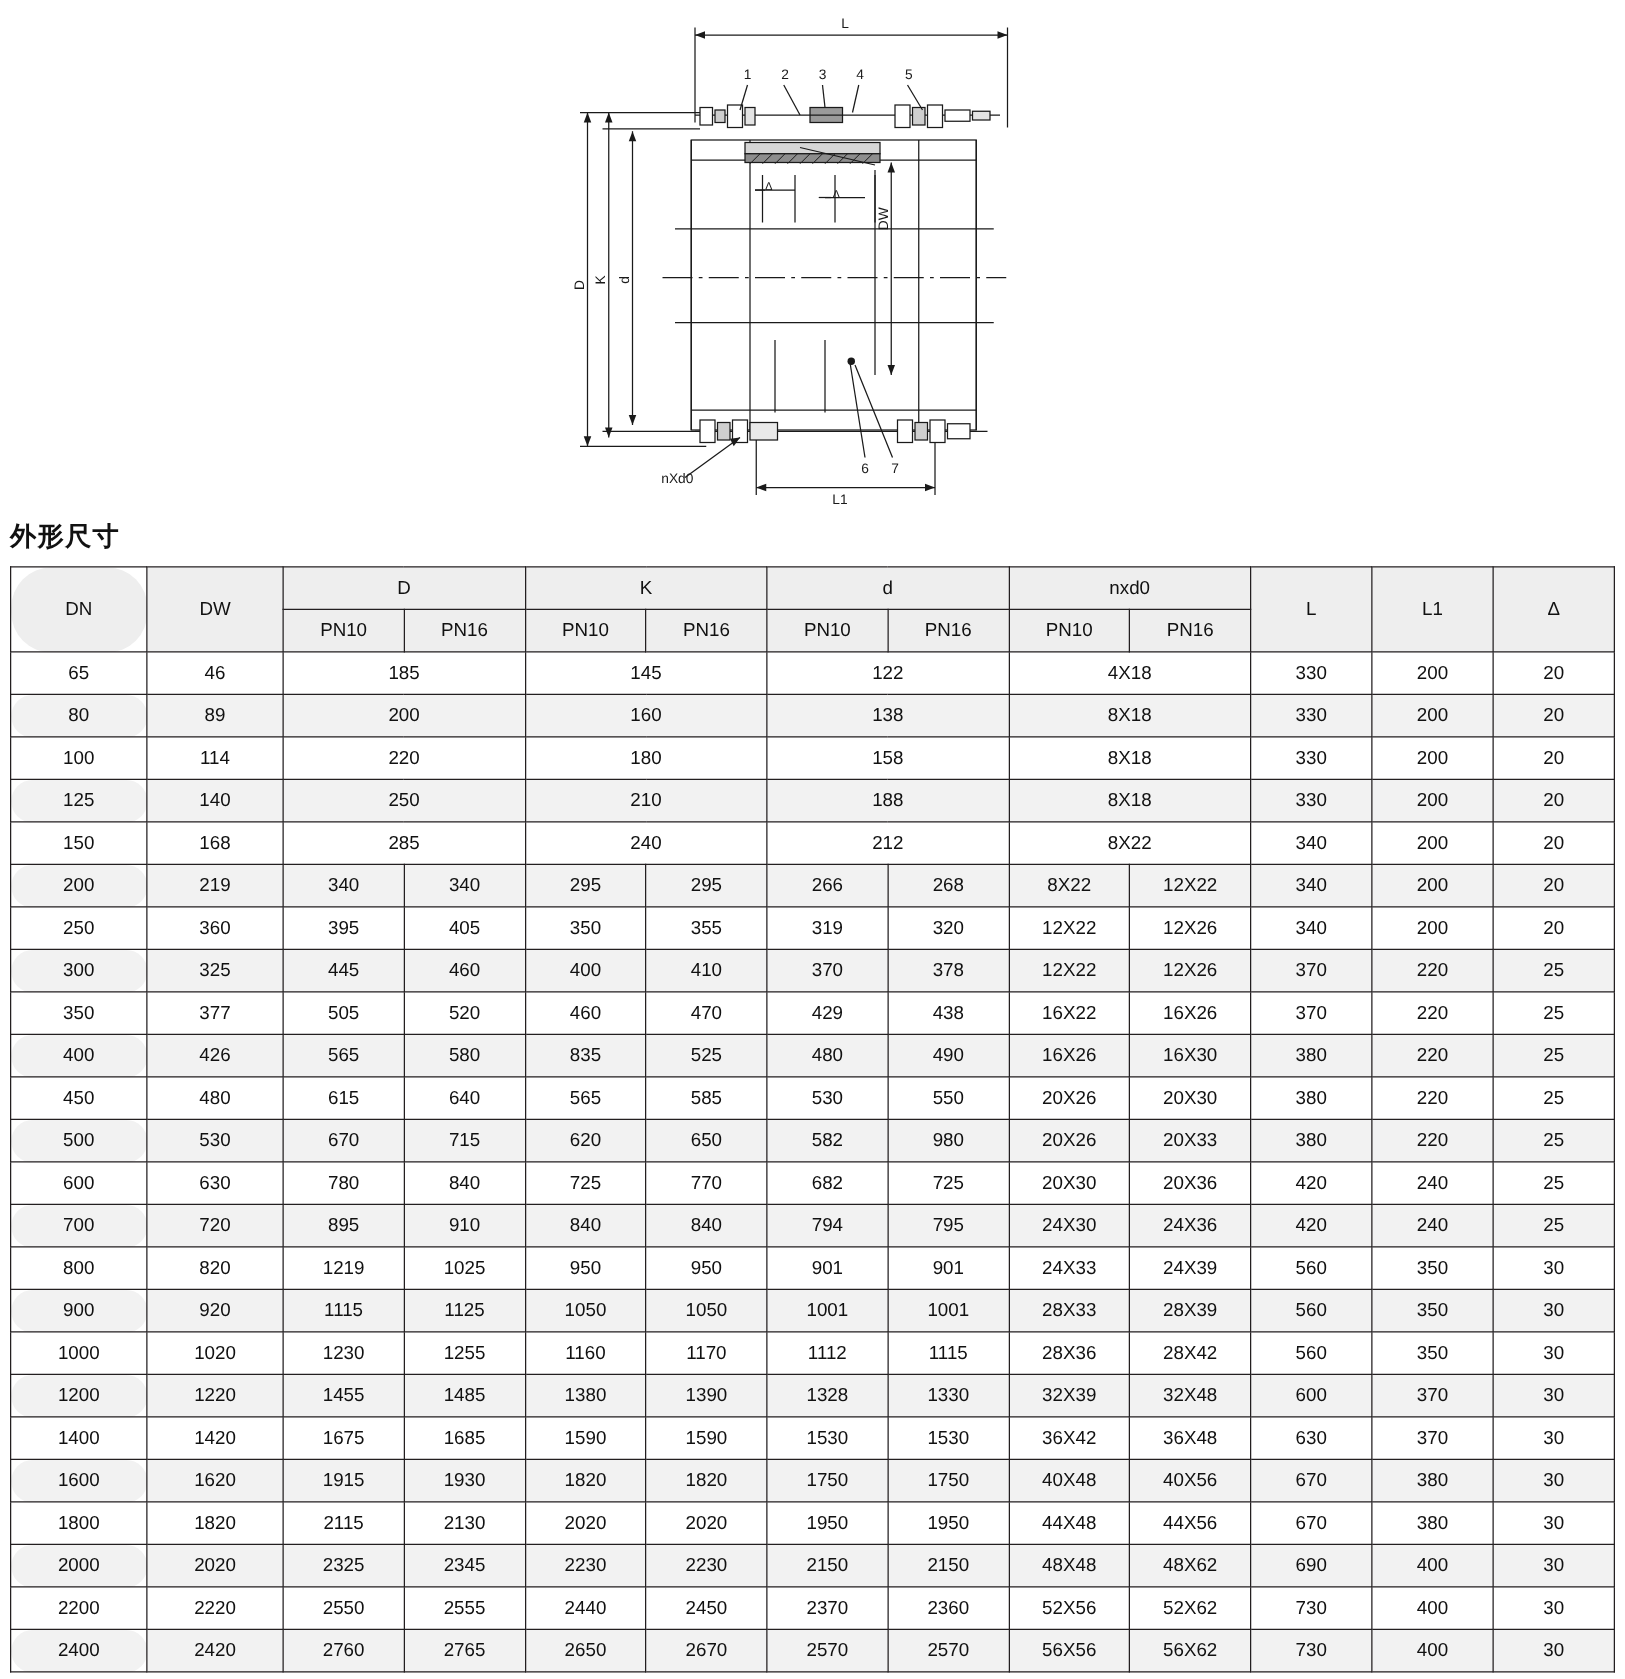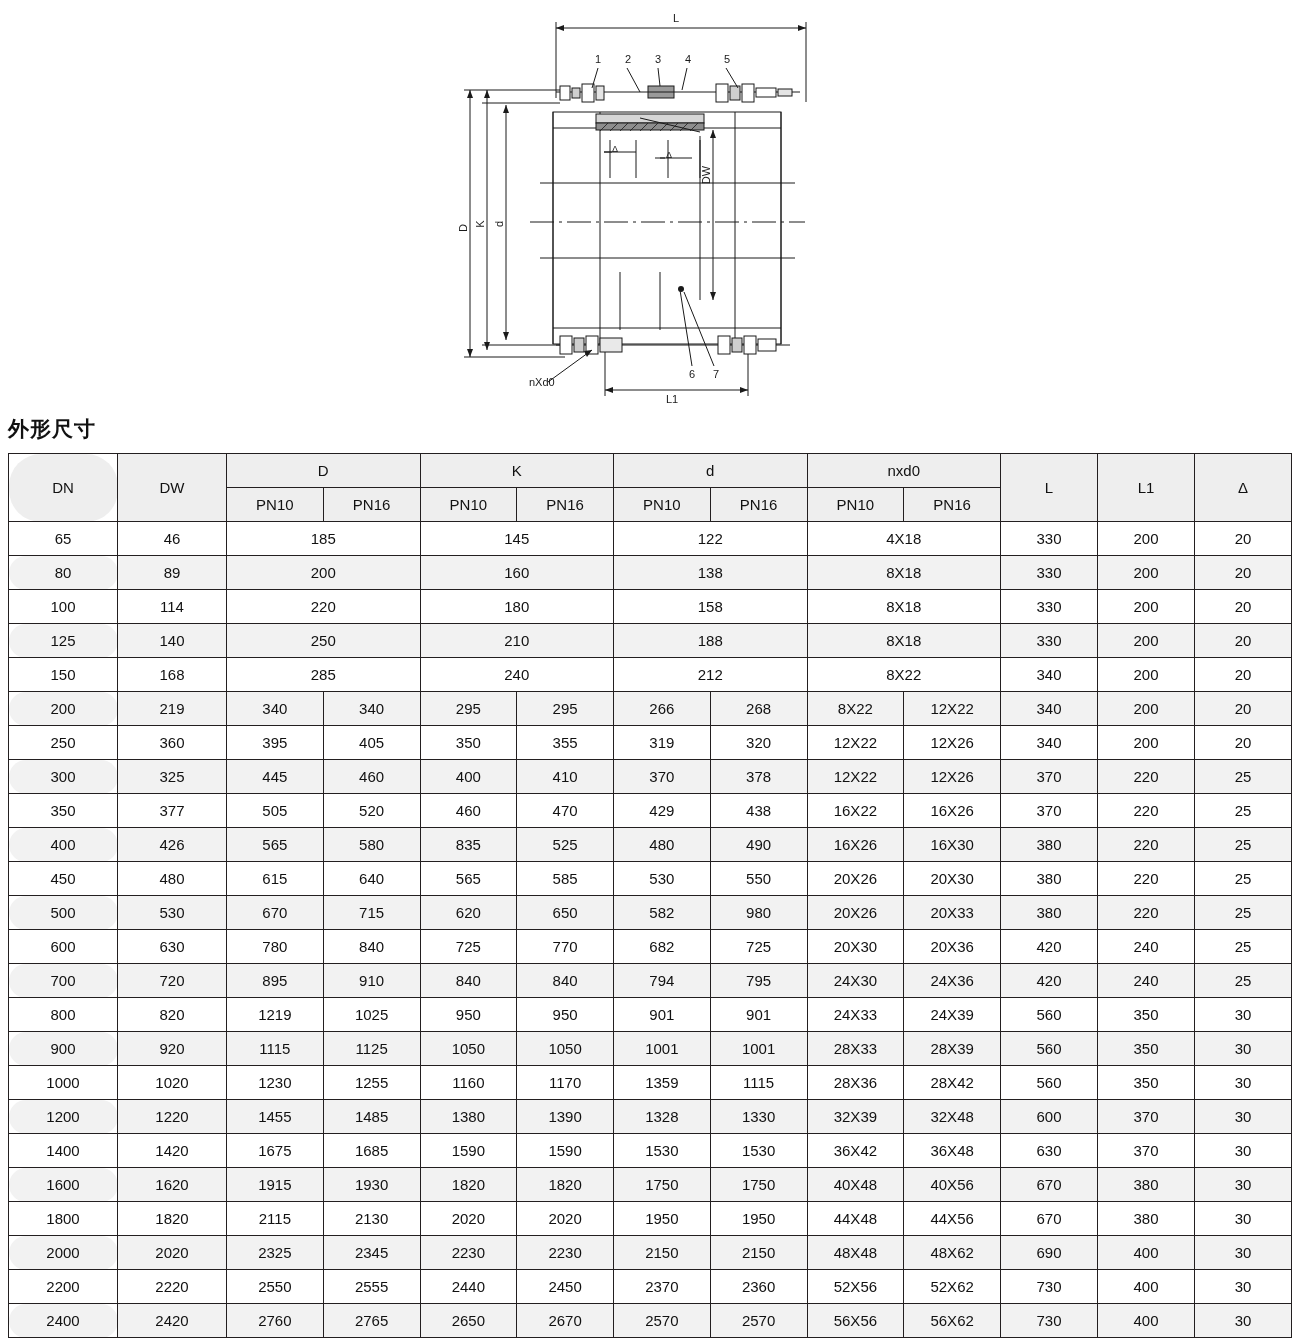--- a/index.html
+++ b/index.html
@@ -476,21 +476,21 @@
             <td class="c-l1">350</td>
             <td class="c-delta">30</td>
           </tr>
           <tr>
             <td class="c-dn">1000</td>
             <td class="c-dw">1020</td>
             <td class="c-sub">1230</td>
             <td class="c-sub">1255</td>
             <td class="c-sub">1160</td>
             <td class="c-sub">1170</td>
-            <td class="c-sub">1359</td>
+            <td class="c-sub">1112</td>
             <td class="c-sub">1115</td>
             <td class="c-sub">28X36</td>
             <td class="c-sub">28X42</td>
             <td class="c-l">560</td>
             <td class="c-l1">350</td>
             <td class="c-delta">30</td>
           </tr>
           <tr>
             <td class="c-dn">1200</td>
             <td class="c-dw">1220</td>

